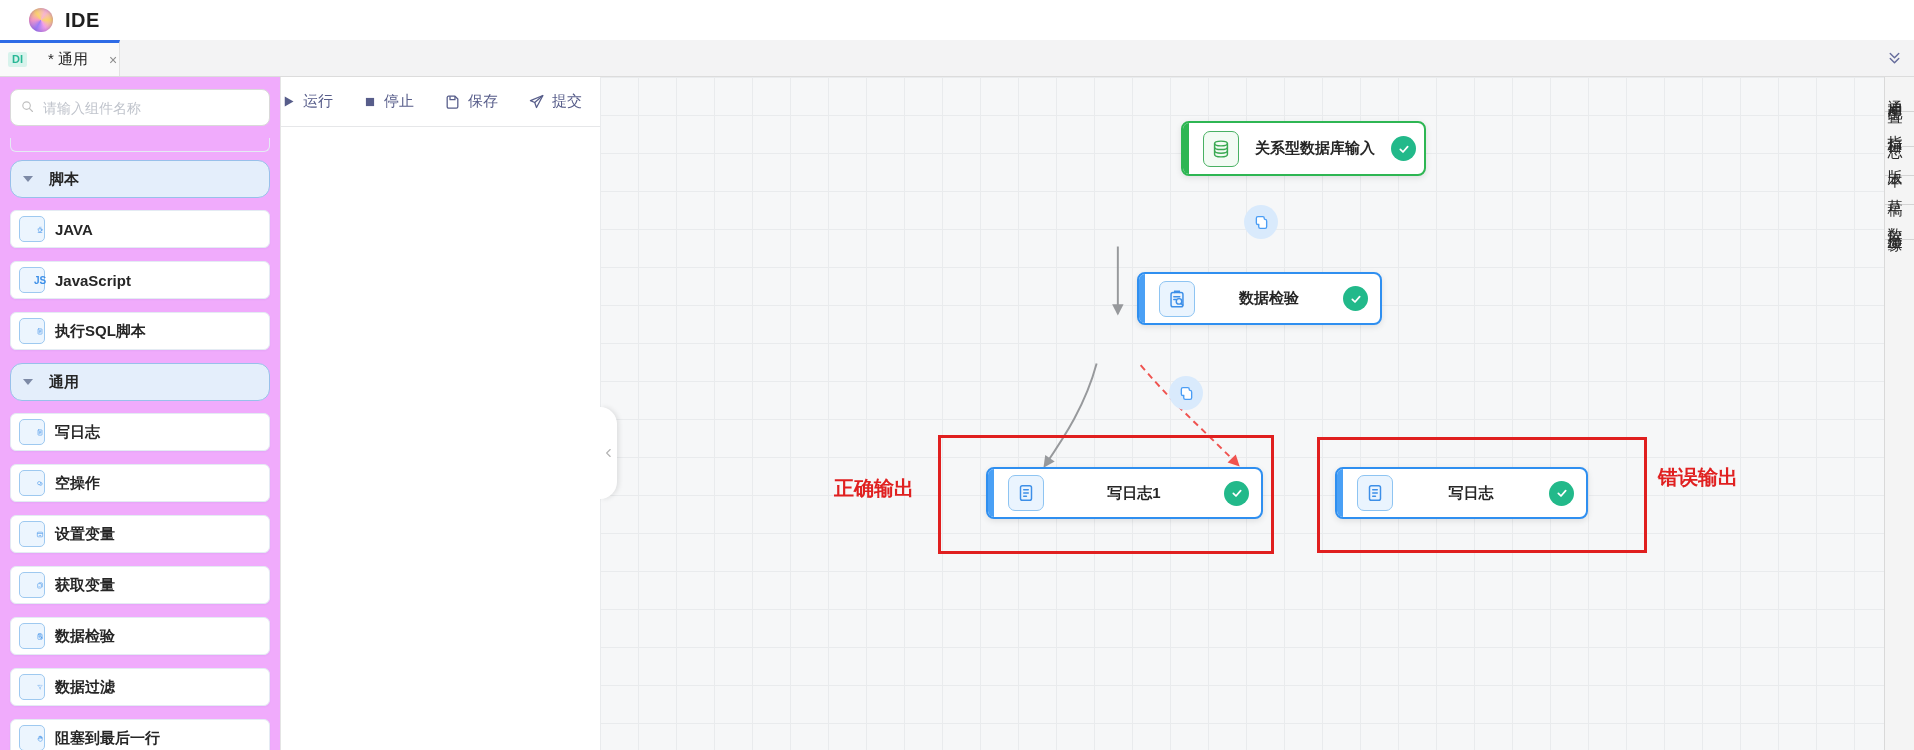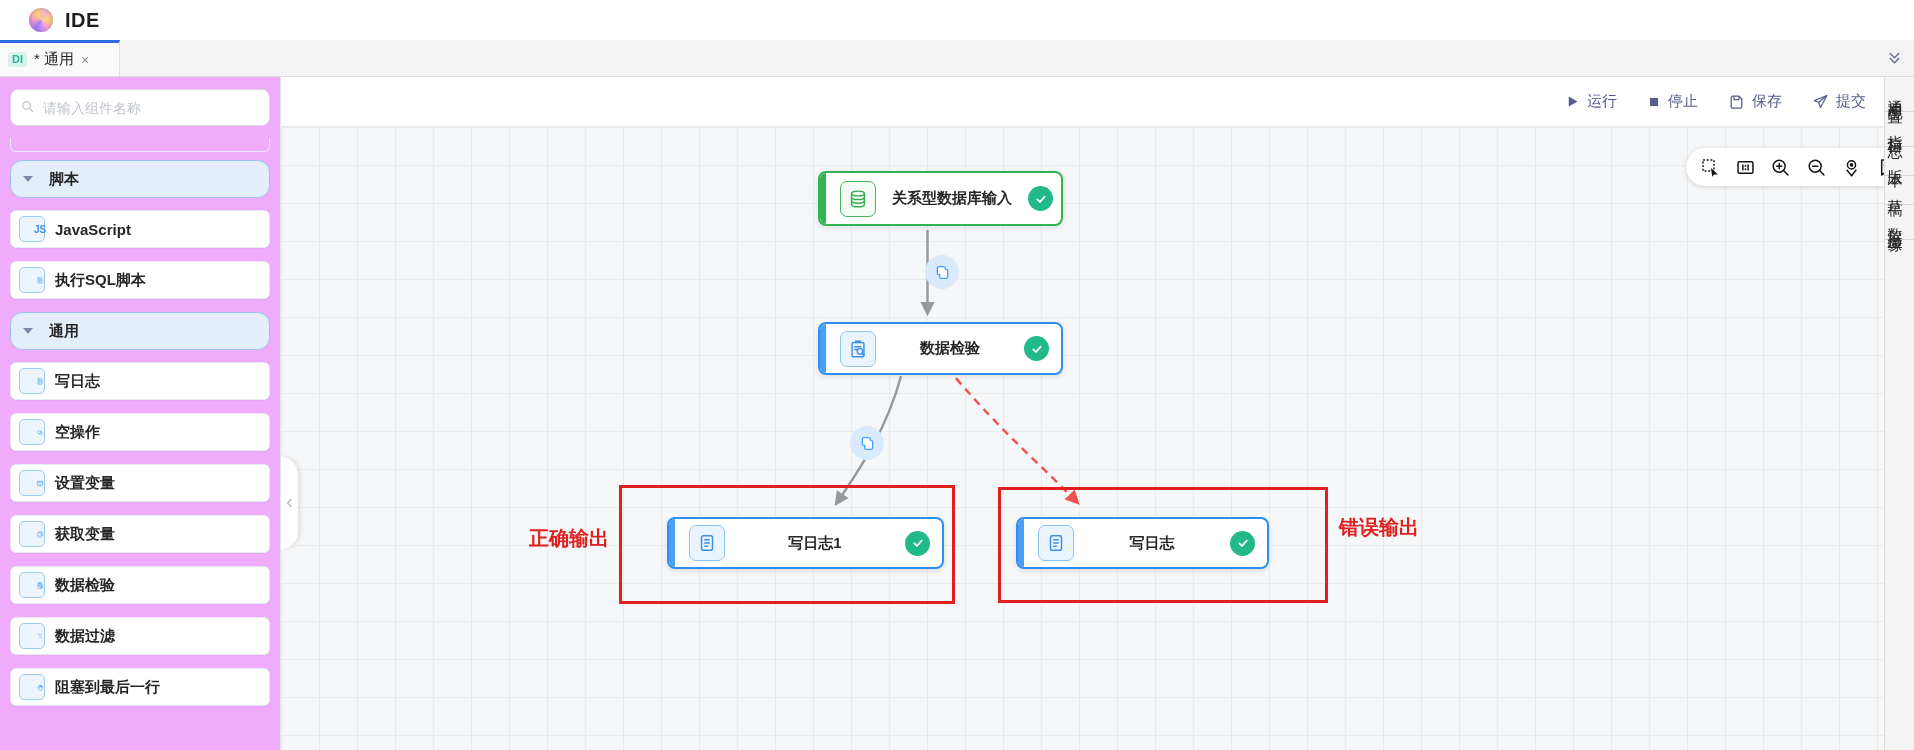--- a/index.html
+++ b/index.html
@@ -9,21 +9,21 @@
   
   .app-header { height:40px; display:flex; align-items:center; padding:0 29px; background:#fff; }
   .logo { width:24px; height:24px; border-radius:50%;
     background:conic-gradient(from 30deg,#f8b6d2,#fbd46d,#f3a0e8,#9b7bf7,#f598c8,#fbd46d,#f8b6d2);
     box-shadow:inset 0 0 4px rgba(120,60,160,.55); }
   .app-title { font-size:20px; color:#1f1f1f; font-weight:600; margin-left:12px; letter-spacing:.5px; }
 
   
   .tabbar { height:37px; background:#f3f3f4; border-bottom:1px solid #dcdcdc; display:flex; align-items:stretch; }
   .tab { width:120px; background:#fafafa; border-top:3px solid #2e6be6; border-right:1px solid #e2e2e2;
-    display:flex; align-items:center; padding:0 8px; gap:7px; cursor:pointer; }
+    display:flex; align-items:center; padding:0 8px; gap:21px; cursor:pointer; }
   .tab-badge { background:#d8f3ec; color:#27b795; font-size:11px; font-weight:700;
     border-radius:2px; padding:1px 4px; line-height:13px; }
   .tab-label { font-size:15px; color:#262626; white-space:nowrap; }
   .tab-close { color:#8c8c8c; font-size:14px; line-height:1; }
   .tabbar-spacer { flex:1; }
   .tabbar-collapse { width:40px; display:flex; align-items:center; justify-content:center; color:#666c9c; cursor:pointer; }
 
   
   .main { display:flex; height:673px; }
 
@@ -43,37 +43,37 @@
   .section-hd .sec-label { font-size:15px; color:#262626; font-weight:600; }
   .comp-item { height:38px; background:#fff; border:1px solid #e4ebf3; border-radius:6px;
     display:flex; align-items:center; padding:0 8px; gap:10px; margin-bottom:13px;
     box-shadow:0 1px 2px rgba(30,80,160,.05); cursor:grab; }
   .comp-icon { width:26px; height:26px; border:1px solid #9ec9f0; border-radius:5px; background:#ecf5fe;
     color:#3d8fe8; display:flex; align-items:center; justify-content:center; flex:none;padding-left:16px; }
   .comp-icon.txt { font-size:10px; font-weight:700; letter-spacing:0; }
   .comp-label { font-size:15px; color:#262626; font-weight:600; white-space:nowrap; }
 
   
-  .content { flex:1; display:flex; flex-direction:column; min-width:0; }
+  .content { flex:1; display:flex; flex-direction:row; min-width:0; }
   .run-toolbar { height:50px; background:#fff; display:flex; align-items:center; justify-content:flex-end;
     gap:30px; padding-right:18px; border-bottom:1px solid #e6e7e9; }
   .tb-btn { display:flex; align-items:center; gap:7px; color:#575d8a; font-size:15px; cursor:pointer; }
 
   
   .canvas { position:relative; flex:1; background-color:#f6f7f8; overflow:hidden;
     background-image:linear-gradient(#e9ebed 1px,transparent 1px),linear-gradient(90deg,#e9ebed 1px,transparent 1px);
     background-size:38px 38px; }
   .edges { position:absolute; inset:0; width:100%; height:100%; }
   .edge-badge { position:absolute; width:34px; height:34px; border-radius:50%; background:#d9eafc;
     color:#4a9df5; display:flex; align-items:center; justify-content:center; cursor:pointer; }
 
   .node { position:absolute; height:55px; background:#fff; border-radius:8px; display:flex; align-items:center;
     padding:0 12px 0 20px; gap:16px; box-shadow:0 2px 6px rgba(0,0,0,.10); cursor:pointer; }
   .node .accent { position:absolute; left:0; top:0; bottom:0; width:6px; border-radius:6px 0 0 6px; }
-  .node.green { border:2px solid #2eb653; }
+  .node.green { border:2px solid #2eb653;margin-left:44px; }
   .node.green .accent { background:#2eb653; }
   .node.blue { border:2px solid #2f8ff0; }
   .node.blue .accent { background:#4aa0f5; }
   .node-icon { width:36px; height:36px; border-radius:7px; display:flex; align-items:center; justify-content:center; flex:none; }
   .node.green .node-icon { border:1.5px solid #49b163; background:#f3fbf4; color:#3aa952; }
   .node.blue .node-icon { border:1.5px solid #8ec4f2; background:#eaf4fe; color:#3d8fe8; }
   .node-label { font-size:15px; color:#262626; font-weight:600; flex:1; text-align:center; white-space:nowrap; }
   .node-status { width:25px; height:25px; border-radius:50%; background:#22b98a; color:#fff;
     display:flex; align-items:center; justify-content:center; flex:none; }
 
@@ -286,20 +286,28 @@
     </div>
     <div class="comp-list">
       <div class="item-partial"></div>
 
       <div class="section-hd">
         <span class="caret"></span>
         <span class="sec-label">脚本</span>
       </div>
 
       <div class="comp-item">
+        <span class="comp-icon">
+            <svg width="17" height="17">
+              <use href="#i-java"></use>
+            </svg>
+          </span>
+        <span class="comp-label">JAVA</span>
+      </div>
+      <div class="comp-item">
         <span class="comp-icon txt">JS</span>
         <span class="comp-label">JavaScript</span>
       </div>
       <div class="comp-item">
         <span class="comp-icon">
             <svg width="17" height="17">
               <use href="#i-log"></use>
             </svg>
           </span>
         <span class="comp-label">执行SQL脚本</span>
@@ -419,21 +427,21 @@
           </svg>
         </div>
       <div class="edge-badge" style="left:569px;top:299px">
           <svg width="19" height="19">
             <use href="#i-copy"></use>
           </svg>
         </div>
 
       <div class="anno-box" style="left:338px;top:358px;width:336px;height:119px"></div>
       <div class="anno-box" style="left:717px;top:360px;width:330px;height:116px"></div>
-      <div class="anno-label" style="left:248px;top:398px">正确输出</div>
+      <div class="anno-label" style="left:234px;top:398px">正确输出</div>
       <div class="anno-label" style="left:1058px;top:387px">错误输出</div>
 
       <div class="node green" style="left:537px;top:44px;width:245px">
         <span class="accent"></span>
         <span class="node-icon">
             <svg width="22" height="22">
               <use href="#i-db"></use>
             </svg>
           </span>
         <span class="node-label">关系型数据库输入</span>

